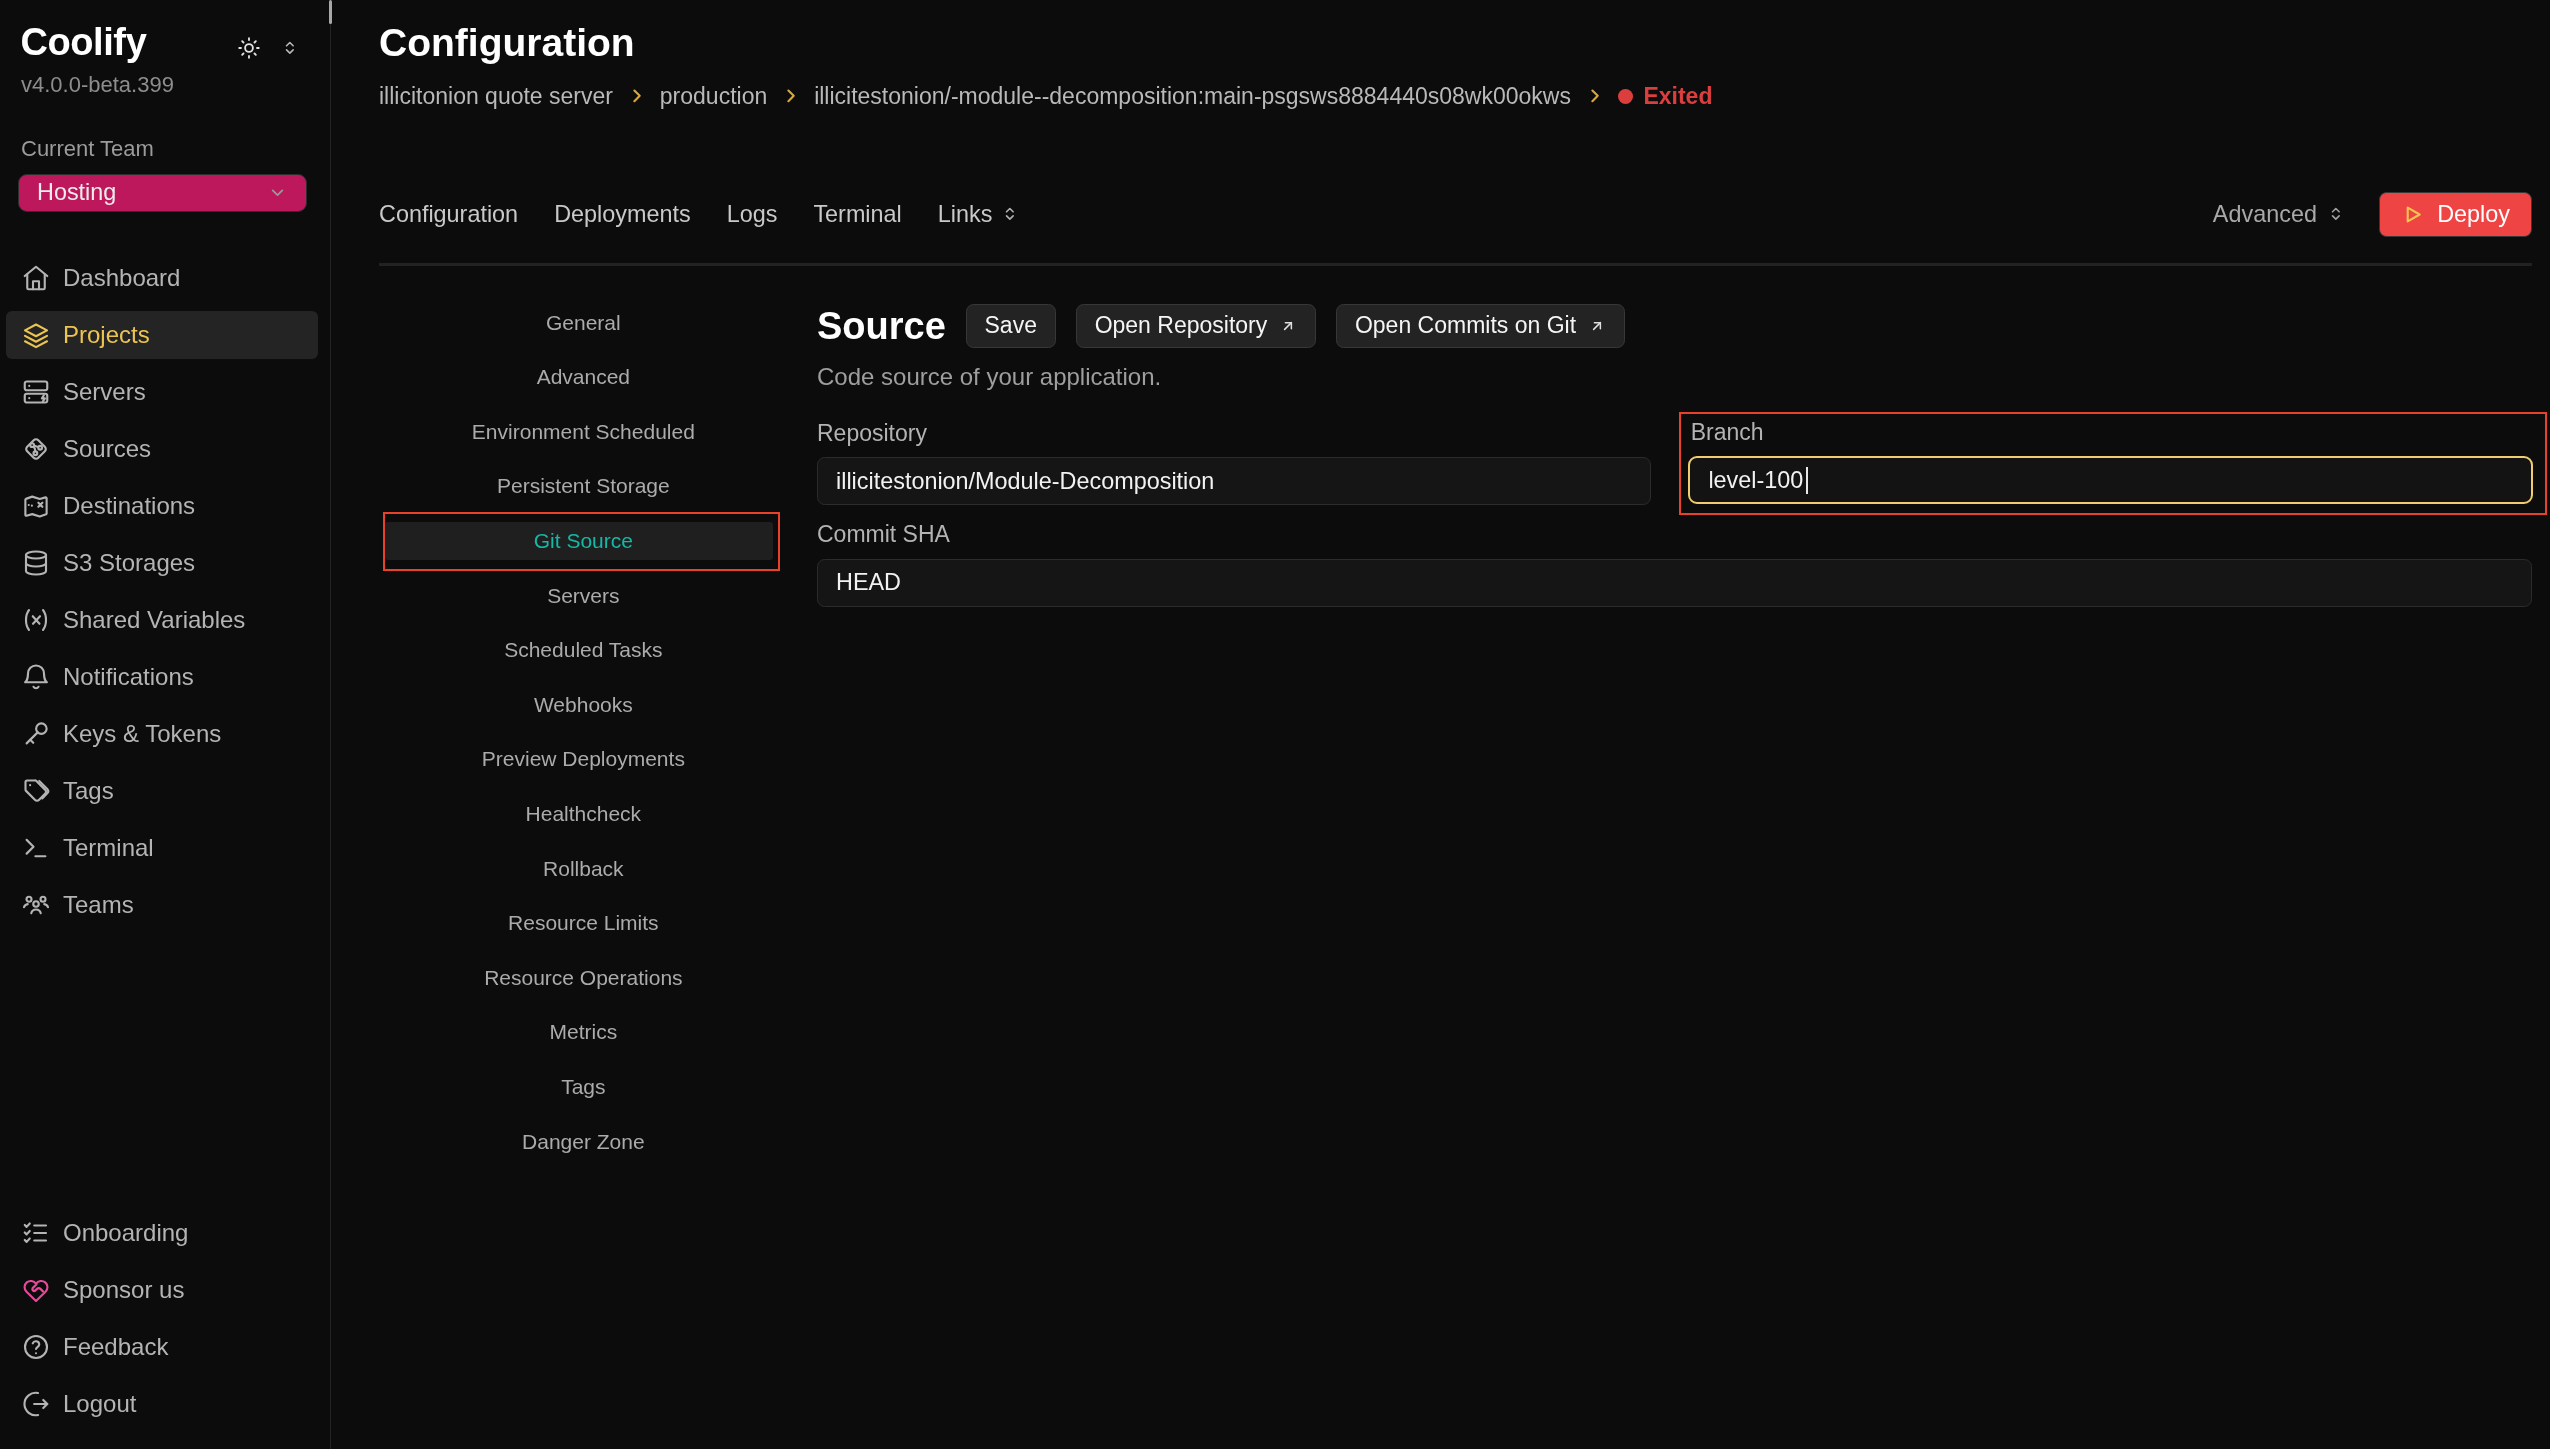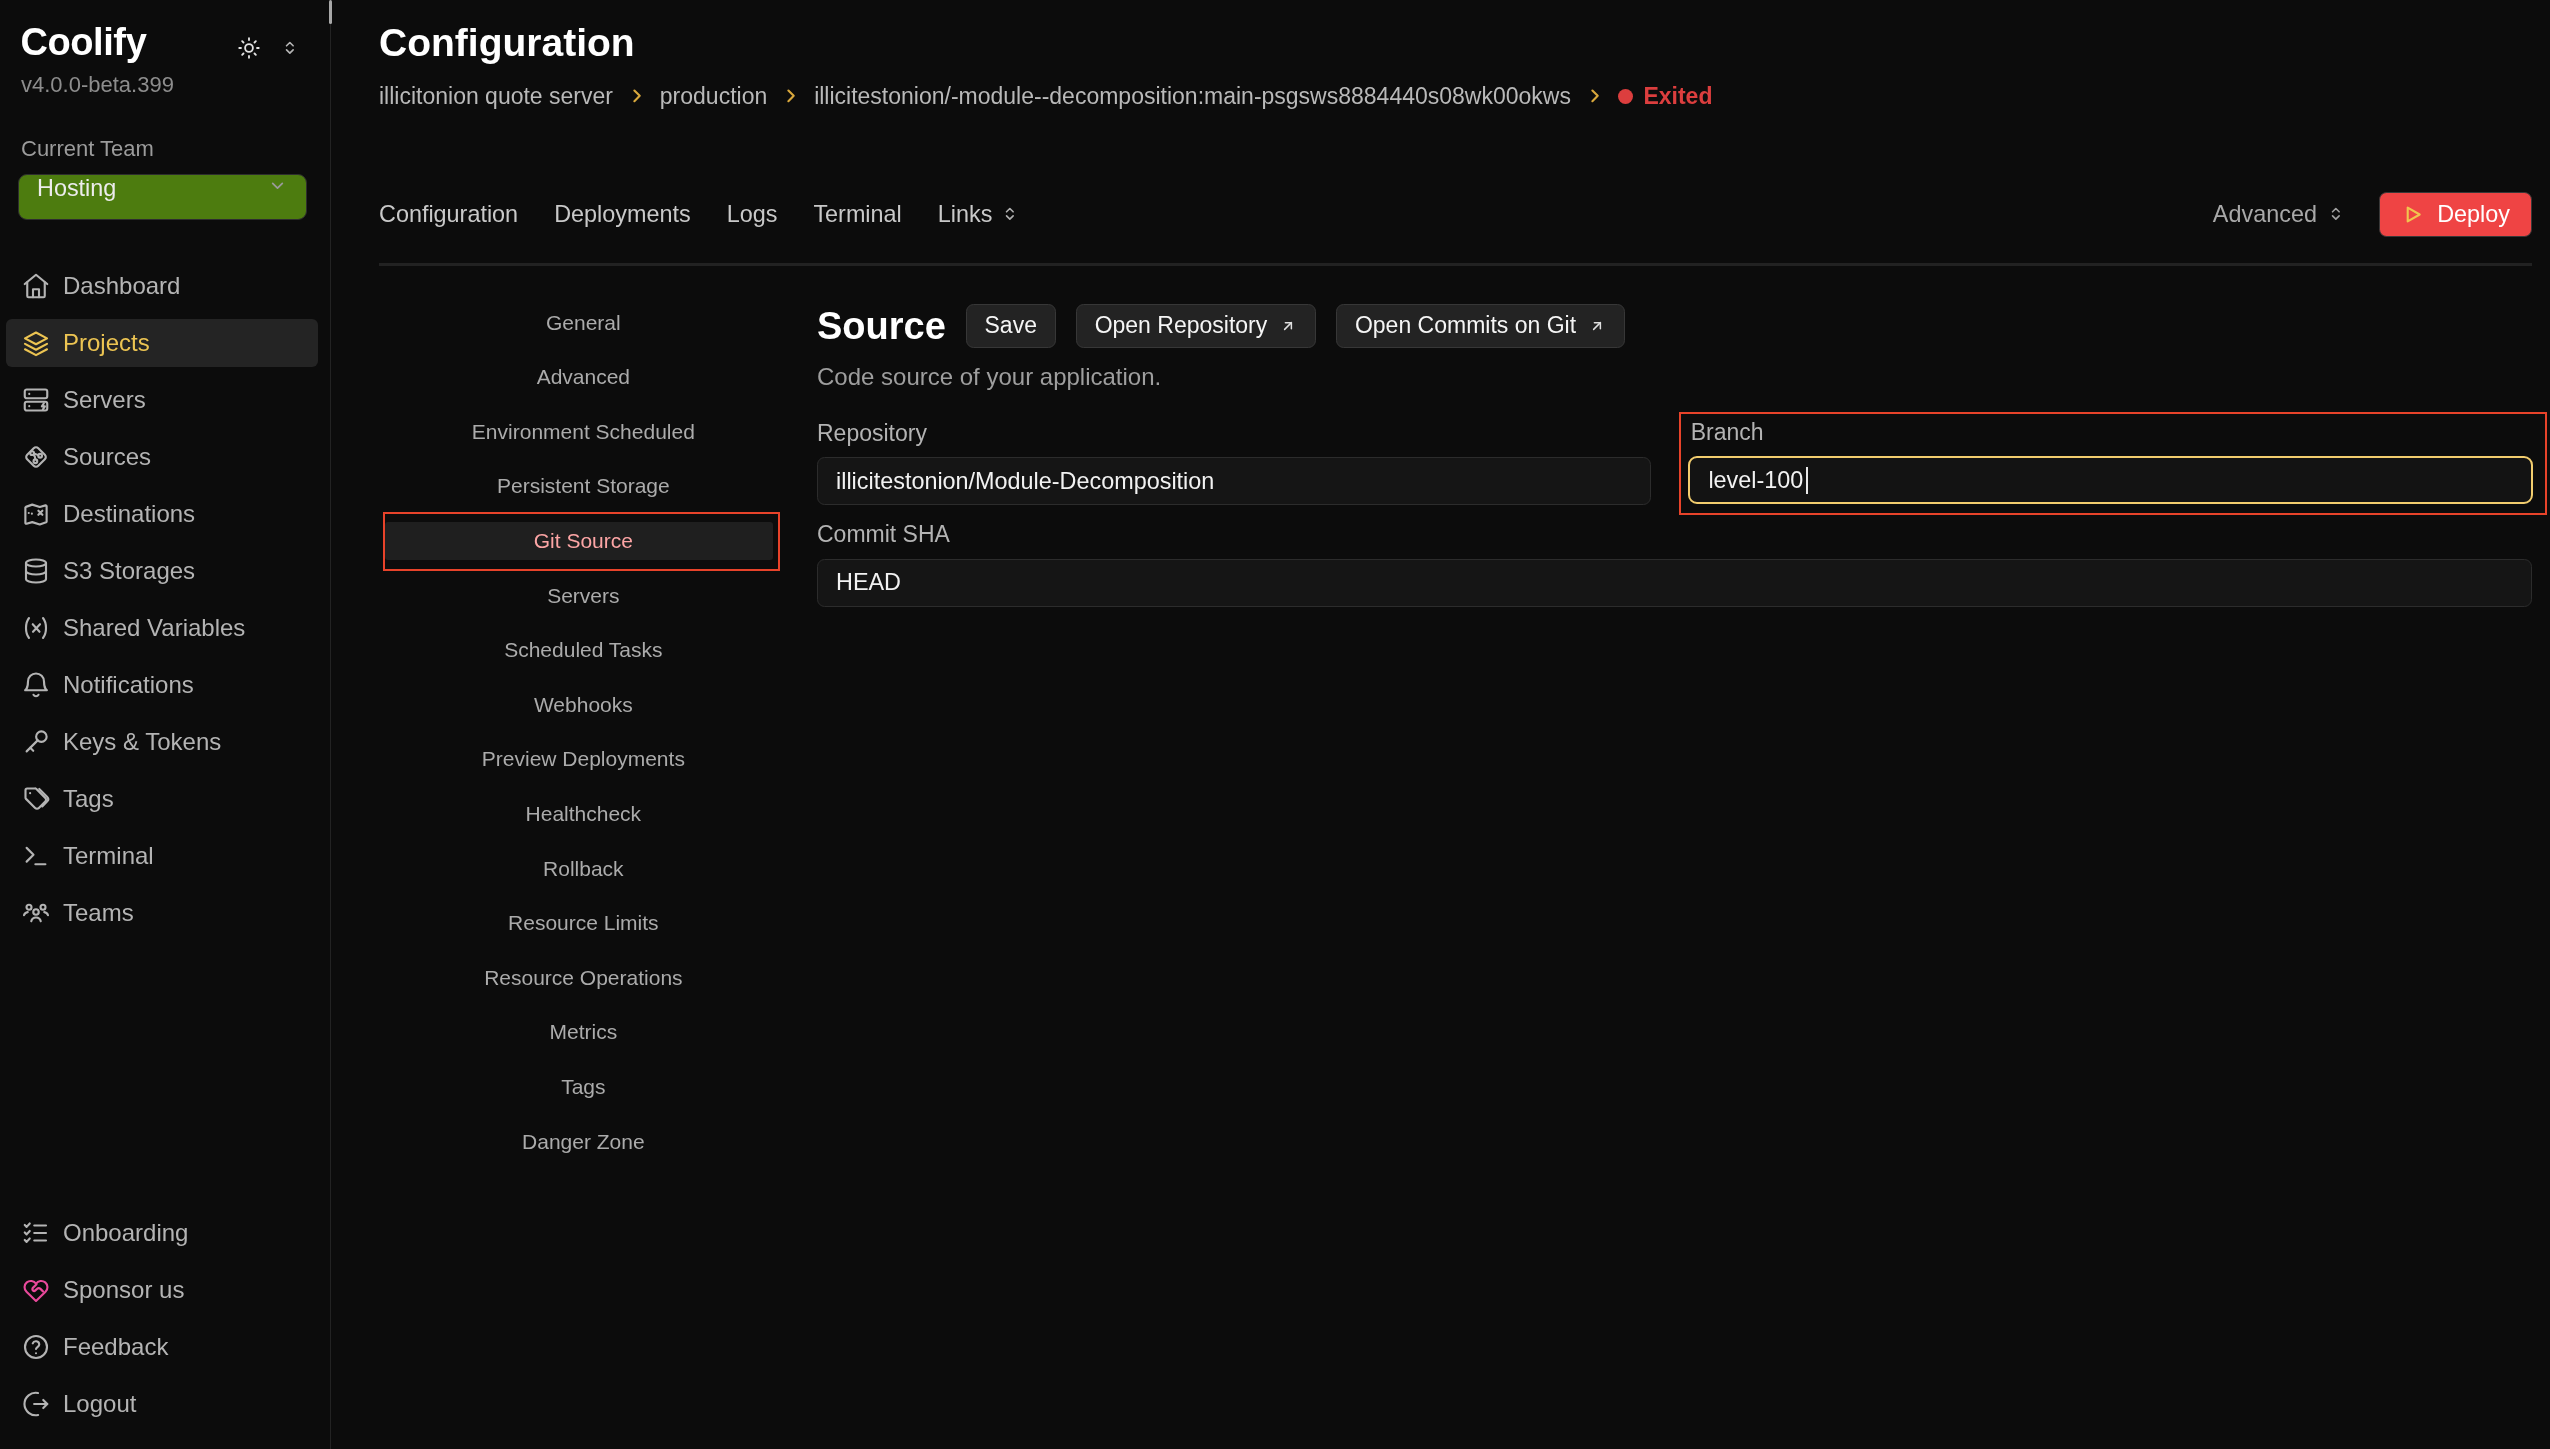--- a/index.html
+++ b/index.html
@@ -29,23 +29,23 @@
   .logo { font-size:38px; font-weight:800; letter-spacing:-0.4px; color:#fff; }
   .theme-controls {
     position:absolute; top:35px; right:30px;
     display:flex; align-items:center; gap:18px;
   }
   .sun-wrap { width:26px; height:26px; color:#e3e3e3; cursor:pointer; }
   .updown-sm { width:19.7px; height:19.7px; color:#b5b5b5; cursor:pointer; }
   .version { padding-left:21px; margin-top:7.6px; font-size:22px; color:#8d8d8d; }
   .team-label { padding-left:21px; margin-top:38px; font-size:22px; color:#9b9b9b; }
   .team-select {
-    margin:12px 23px 0 18px; height:46px;
-    border:1.5px solid #2e2e2e; border-radius:9px; background:#4d7c0f;
-    display:flex; padding:0 18px;
+    margin:12px 23px 0 18px; height:38px;
+    border:1.5px solid #2e2e2e; border-radius:9px; background:#be185d;
+    display:flex; align-items:center; padding:0 18px;
     font-size:23.4px; color:#ececec; cursor:pointer;
   }
   .team-select .sel-chev { margin-left:auto; width:21px; height:21px; color:#9a9a9a; }
   .nav { margin-top:42px; display:flex; flex-direction:column; }
   .nav-item {
     height:48px; margin:0 12px 9px 6px; border-radius:6px;
     display:flex; align-items:center; padding-left:15px; gap:12px;
     font-size:24px; color:#b4b4b4; cursor:pointer; white-space:nowrap;
   }
   .nav-item .icon { width:30px; height:30px; flex:0 0 30px; }
@@ -91,21 +91,21 @@
 
   
   .subnav { width:405px; flex:0 0 405px; display:flex; flex-direction:column; }
   .subnav-item {
     position:relative; height:38px; margin:0 10.6px 16.6px 6px;
     display:flex; align-items:center; padding-left:8.3px;
     font-size:21px; color:#ababab; cursor:pointer; border-radius:3px;
     white-space:nowrap;
     justify-content:center;
   }
-  .subnav-item.active { background:#1f1f1f; color:#fca5a5; }
+  .subnav-item.active { background:#1f1f1f; color:#14b8a6; }
   .subnav-item.annotated::after {
     content:''; position:absolute; inset:-9.8px -6.8px -11.3px -2.3px;
     border:2.3px solid #e8432a; pointer-events:none;
   }
 
   
   .form-col { flex:1; margin-left:33px; min-width:0; }
   .source-header { display:flex; align-items:center; gap:19.7px; }
   .source-heading { font-size:38px; font-weight:700; line-height:44px; }
   .btn {

